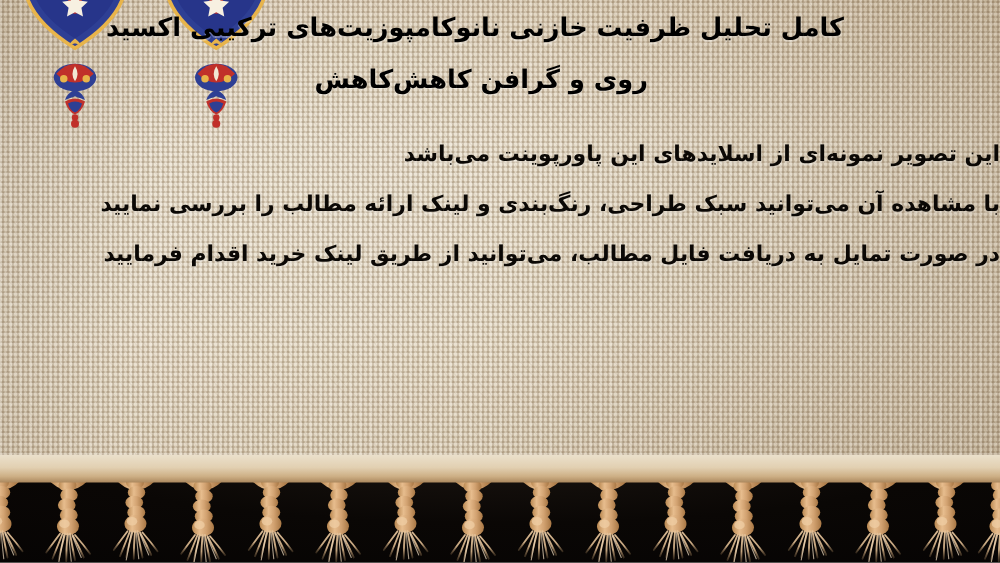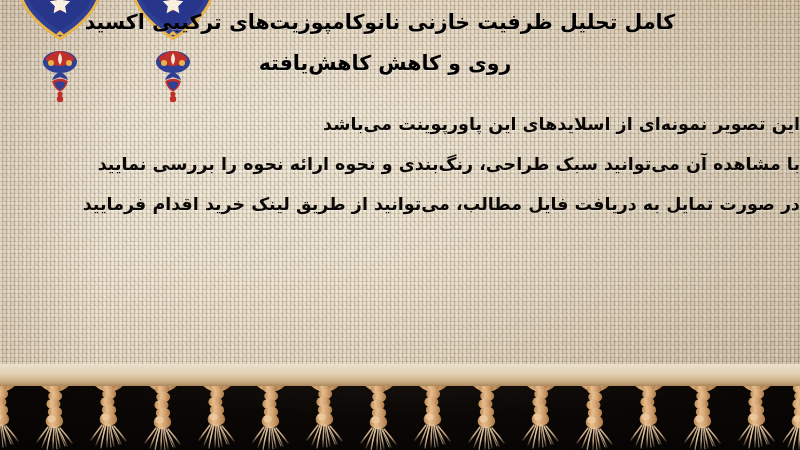--- a/index.html
+++ b/index.html
@@ -207,26 +207,26 @@
         <use href="#drop2"></use>
       </g>
       <circle cx="173" cy="99" r="3.2" fill="#c0302a"></circle>
     </svg>
   </div>
 
   <div class="text-layer">
 
     <div class="title-block">
       <div class="title-line l1">کامل تحلیل ظرفیت خازنی نانوکامپوزیت‌های ترکیبی اکسید</div>
-      <div class="title-line l2">روی و کاهش کاهش‌یافته</div>
+      <div class="title-line l2">روی و گرافن کاهش‌کاهش</div>
     </div>
 
     <div class="body-block">
       <div class="body-line">این تصویر نمونه‌ای از اسلایدهای این پاورپوینت می‌باشد</div>
-      <div class="body-line">با مشاهده آن می‌توانید سبک طراحی، رنگ‌بندی و نحوه ارائه نحوه را بررسی نمایید</div>
+      <div class="body-line">با مشاهده آن می‌توانید سبک طراحی، رنگ‌بندی و لینک ارائه مطالب را بررسی نمایید</div>
       <div class="body-line">در صورت تمایل به دریافت فایل مطالب، می‌توانید از طریق لینک خرید اقدام فرمایید</div>
     </div>
 
   </div>
 
   <div class="fringe-zone">
     <div class="carpet-edge"></div>
 
     <svg width="800" height="86" viewBox="0 0 800 86">
       <defs>

